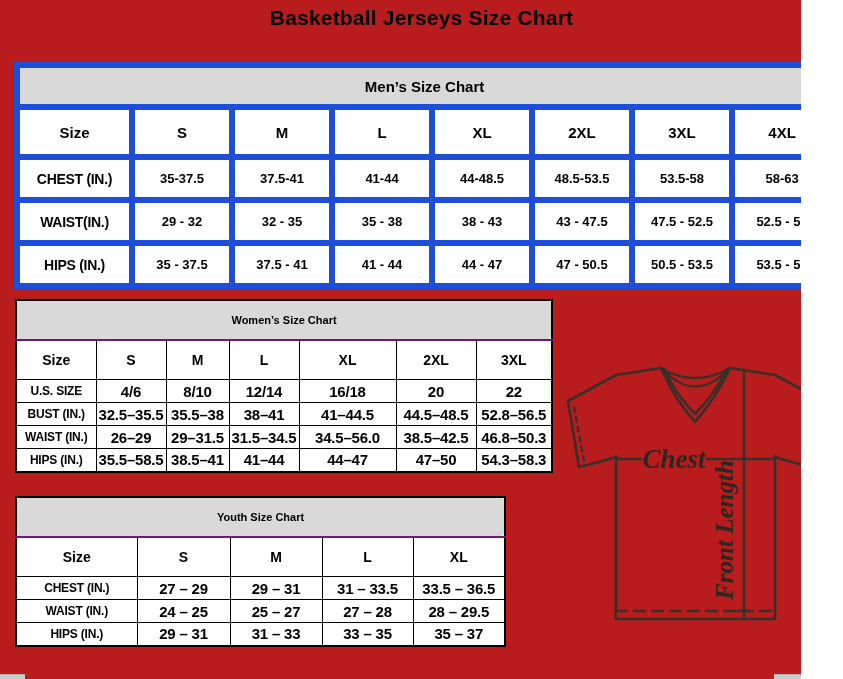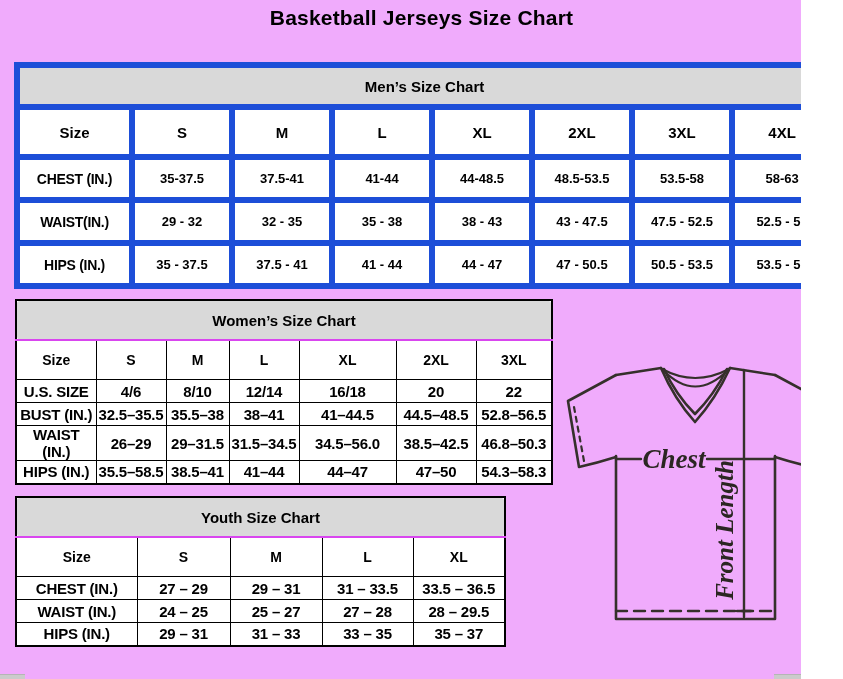--- a/index.html
+++ b/index.html
@@ -1,18 +1,18 @@
 <!DOCTYPE html>
 <html><head>
 <meta charset="utf-8">
 <style>
   html,body { margin:0; padding:0; background:#ffffff; }
   .page {
     position:relative; width:801px; height:679px; overflow:hidden;
-    background:#f0abfc; font-family:"Liberation Sans", sans-serif; color:#000;
+    background:#b91c1c; font-family:"Liberation Sans", sans-serif; color:#000;
   }
   .page-title {
     position:absolute; top:6px; left:0; width:843px;
     text-align:center; font-size:21px; font-weight:bold; letter-spacing:0.2px;
   }
   table.size-table {
     position:absolute; border-collapse:collapse; table-layout:fixed;
     background:#fff;
   }
   table.size-table th, table.size-table td {
@@ -25,25 +25,25 @@
   #men-table .cols-row th { height:44px; font-size:15px; }
   #men-table tbody tr { height:43px; }
   #men-table tbody th { font-size:14px; letter-spacing:-0.3px; }
   #men-table tbody td { font-size:13px; }
   
   #women-table { left:15px; top:299px; width:536px; }
   #youth-table { left:15px; top:496px; width:489px; }
   #women-table, #youth-table { border:2px solid #000; }
   #women-table th, #women-table td, #youth-table th, #youth-table td { border:1px solid #000; }
   #women-table .title-row th, #youth-table .title-row th {
-    background:#d9d9d9; height:38px; font-size:15px; border-bottom:2px solid #d946ef;border-radius:6px;
+    background:#d9d9d9; height:38px; font-size:11px; border-bottom:2px solid #701a75;border-radius:6px;
   }
   #women-table .cols-row th, #youth-table .cols-row th { height:38px; font-size:14px; }
   #women-table tbody tr, #youth-table tbody tr { height:23px; }
-  #women-table tbody th, #youth-table tbody th { font-size:15px; letter-spacing:-0.2px; }
+  #women-table tbody th, #youth-table tbody th { font-size:12px; letter-spacing:-0.2px; }
   #women-table tbody td, #youth-table tbody td { font-size:15px; letter-spacing:-0.2px; }
   
   .jersey-wrap { position:absolute; left:556px; top:356px; width:287px; height:278px; }
   .jersey-wrap svg { display:block; }
   .diagram-label {
     font-family:"Liberation Serif", "DejaVu Serif", serif;
     font-style:italic; font-weight:bold;
   }
   
   .edge-fragment { position:absolute; background:#cbcbcb; height:4px; }

